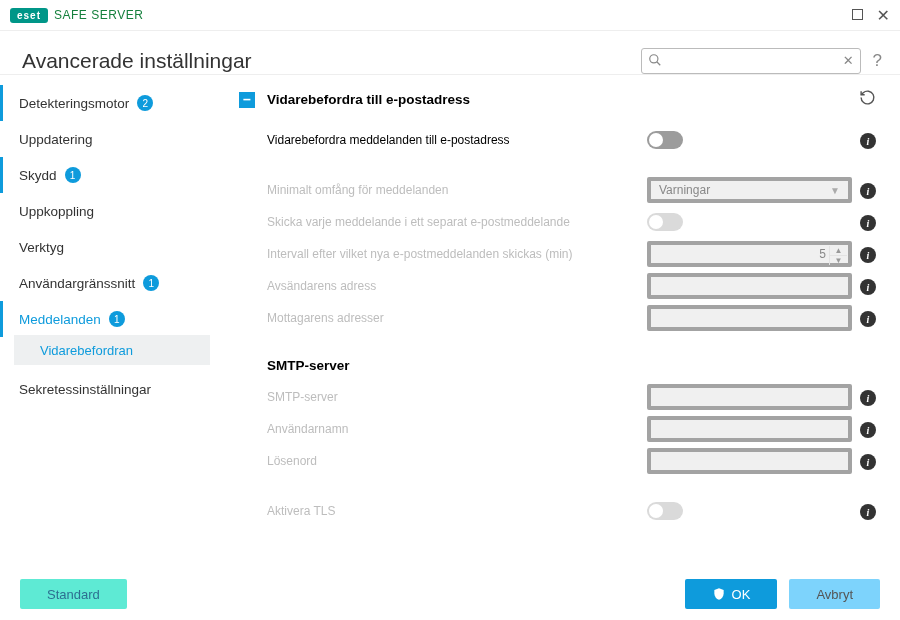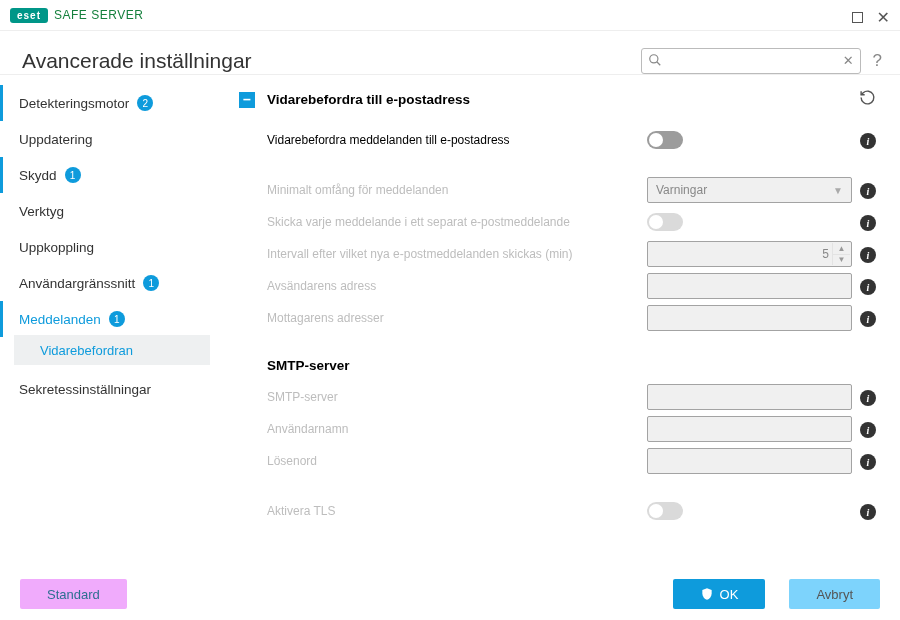--- a/index.html
+++ b/index.html
@@ -1,19 +1,19 @@
 <!DOCTYPE html>
 <html><head>
 <meta charset="utf-8">
 <style>
   * { box-sizing: border-box; margin: 0; padding: 0; font-family: "Segoe UI", Arial, sans-serif; }
   html, body { width: 900px; height: 620px; background: #fff; overflow: hidden; }
 
   
-  .titlebar { height: 30px; display: flex; align-items: flex-start; padding: 8px 10px; }
+  .titlebar { height: 30px; display: flex; align-items: center; padding: 8px 10px; }
   .logo-badge { background:#009688; color:#fff; font-size:10px; font-weight:bold; letter-spacing:1px; padding:2px 7px; border-radius:3px; margin-right:6px; }
   .product-name { font-size:12px; color:#15803d; letter-spacing:0.5px; }
   .win-controls { margin-left:auto; display:flex; gap:14px; align-items:center; }
   .win-controls span { font-size:14px; color:#555; cursor:pointer; }
   .win-box { width:11px; height:11px; border:1px solid #555; display:inline-block; }
 
   
   .header { height: 44px; display:flex; align-items:center; padding: 16px 18px 0 22px; border-top:1px solid #eee; }
   .page-title { font-size:21px; color:#333; font-weight:400; }
   .search-wrap { margin-left:auto; position:relative; display:flex; align-items:center; }
@@ -50,39 +50,39 @@
   .info { width:24px; text-align:right; }
   .info-dot { display:inline-flex; width:16px; height:16px; border-radius:8px; background:#333; color:#fff; align-items:center; justify-content:center; font-size:10px; font-weight:bold; font-style:italic; font-family:Georgia,serif; cursor:pointer;}
 
   
   .toggle { width:36px; height:18px; border-radius:10px; background:#9c9c9c; position:relative; cursor:pointer; }
   .toggle.disabled { background:#dadada; }
   .toggle::after { content:""; position:absolute; width:14px; height:14px; border-radius:7px; background:#fff; top:2px; left:2px; }
 
   
   .faux-select, .faux-input, .spinner {
-    height:26px; border:1px solid #a3a3a3; border-radius:2px; background:#f0f0f0; font-size:12px; color:#888; display:flex; align-items:center; padding:0 8px; width:100%;
+    height:26px; border:4px solid #a3a3a3; border-radius:2px; background:#f0f0f0; font-size:12px; color:#888; display:flex; align-items:center; padding:0 8px; width:100%;
   }
   .faux-select { justify-content:space-between; }
   .faux-select .chev { font-size:10px; color:#aaa; }
   .spinner { justify-content:flex-end; padding-right:22px; position:relative; }
   .spinner-btns { position:absolute; right:1px; top:1px; bottom:1px; width:18px; display:flex; flex-direction:column; }
   .spinner-btns span { flex:1; display:flex; align-items:center; justify-content:center; font-size:8px; color:#999; border-left:1px solid #e3e3e3; }
   .spinner-btns span:first-child { border-bottom:1px solid #e3e3e3; }
 
   .subheader { font-weight:bold; font-size:13.5px; margin:24px 0 8px 28px; }
   .spacer { height:18px; }
 
   
   .footer { height:52px; display:flex; align-items:center; padding:0 20px; gap:12px; }
   .btn { height:30px; padding:0 26px; font-size:13px; border-radius:2px; border:1px solid transparent; cursor:pointer; display:flex; align-items:center; gap:6px; }
-  .btn-default { background:#f0abfc; color:#2d6f91; }
+  .btn-default { background:#5eead4; color:#2d6f91; }
   .btn-primary { background:#0e9bdc; color:#fff; }
   .btn-secondary { background:#7dd3fc; color:#555; }
-  .footer .right { margin-left:auto; display:flex; gap:24px; }
+  .footer .right { margin-left:auto; display:flex; gap:12px; }
   .shield { width:14px; height:14px; }
 </style>
 </head>
 <body>
 
 <div class="titlebar">
   <span class="logo-badge">eset</span>
   <span class="product-name">SAFE SERVER</span>
   <div class="win-controls">
     <span><span class="win-box"></span></span>
@@ -113,24 +113,24 @@
       <span class="badge">2</span>
     </div>
     <div class="nav-item">
       <span>Uppdatering</span>
     </div>
     <div class="nav-item active">
       <span>Skydd</span>
       <span class="badge">1</span>
     </div>
     <div class="nav-item">
+      <span>Uppkoppling</span>
+    </div>
+    <div class="nav-item">
       <span>Verktyg</span>
-    </div>
-    <div class="nav-item">
-      <span>Uppkoppling</span>
     </div>
     <div class="nav-item">
       <span>Användargränssnitt</span>
       <span class="badge">1</span>
     </div>
     <div class="nav-item active selected">
       <span>Meddelanden</span>
       <span class="badge">1</span>
     </div>
     <div class="nav-sub">

